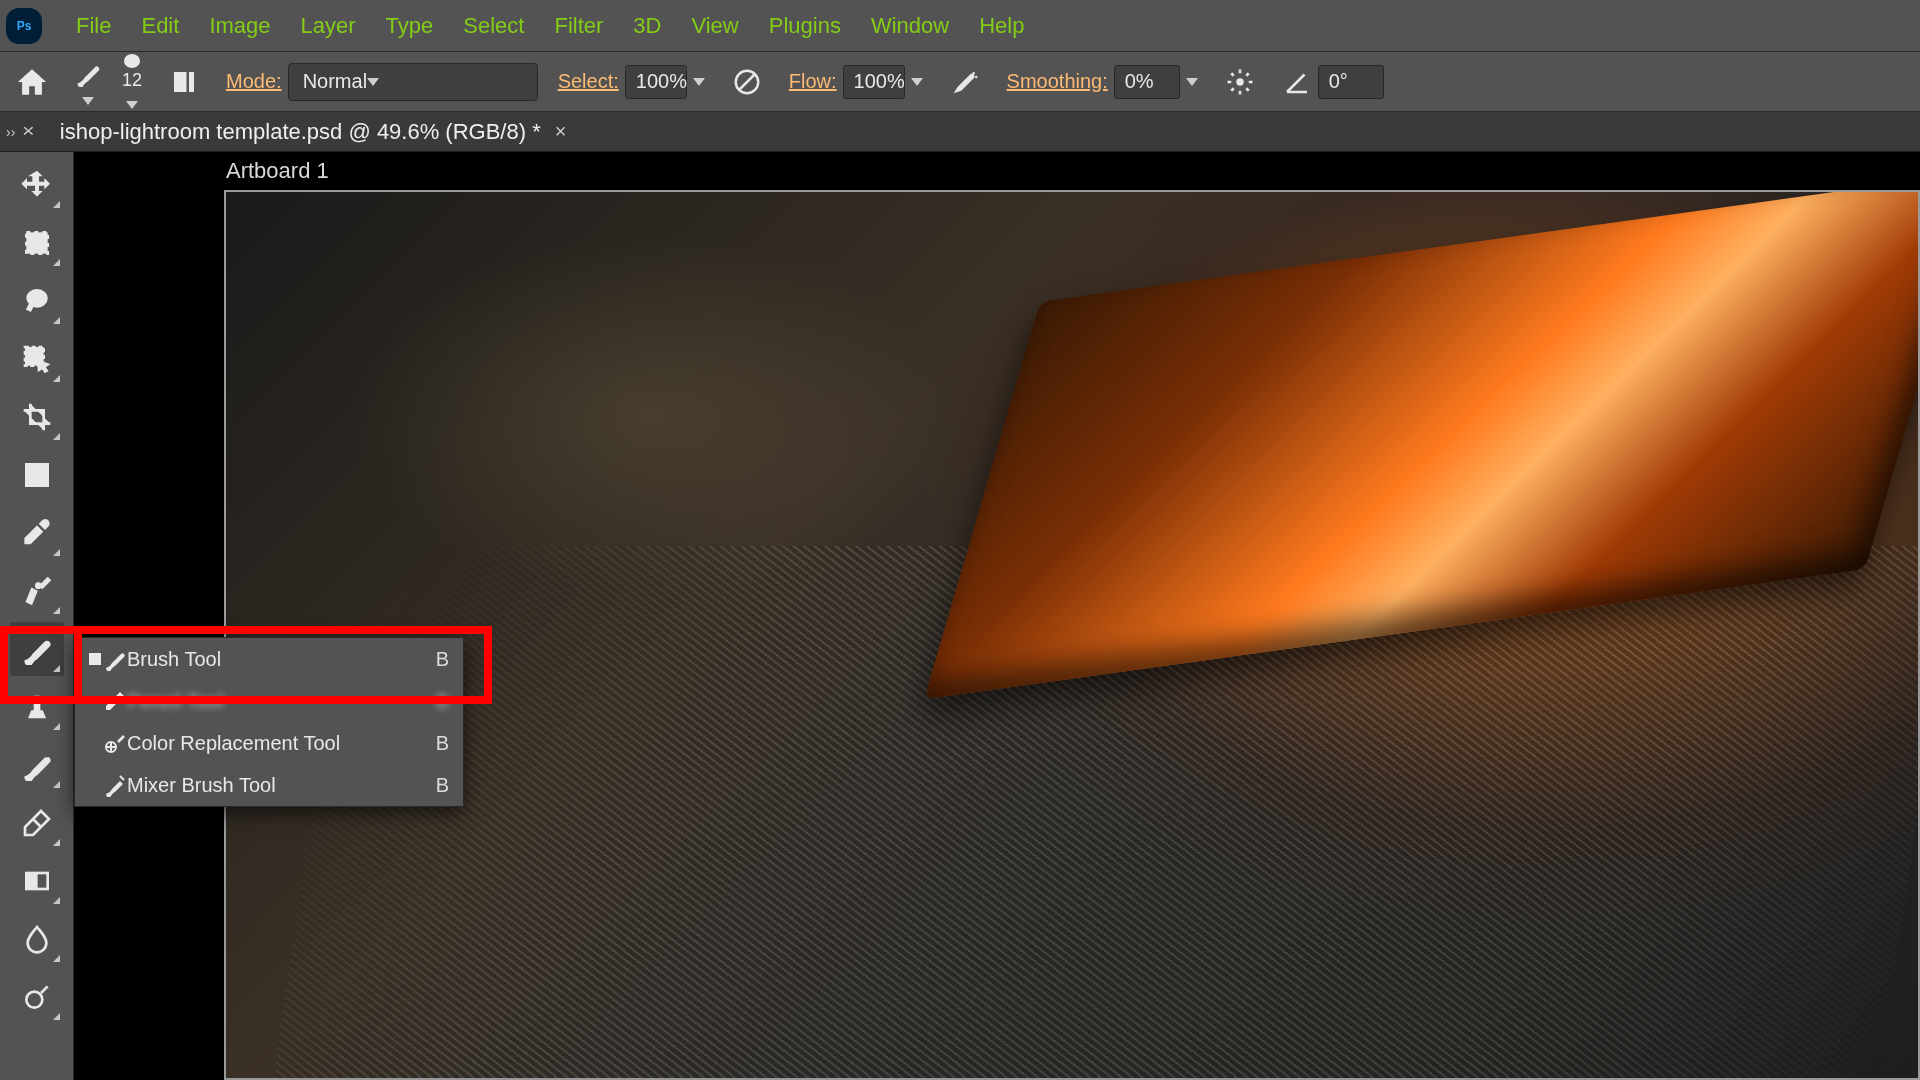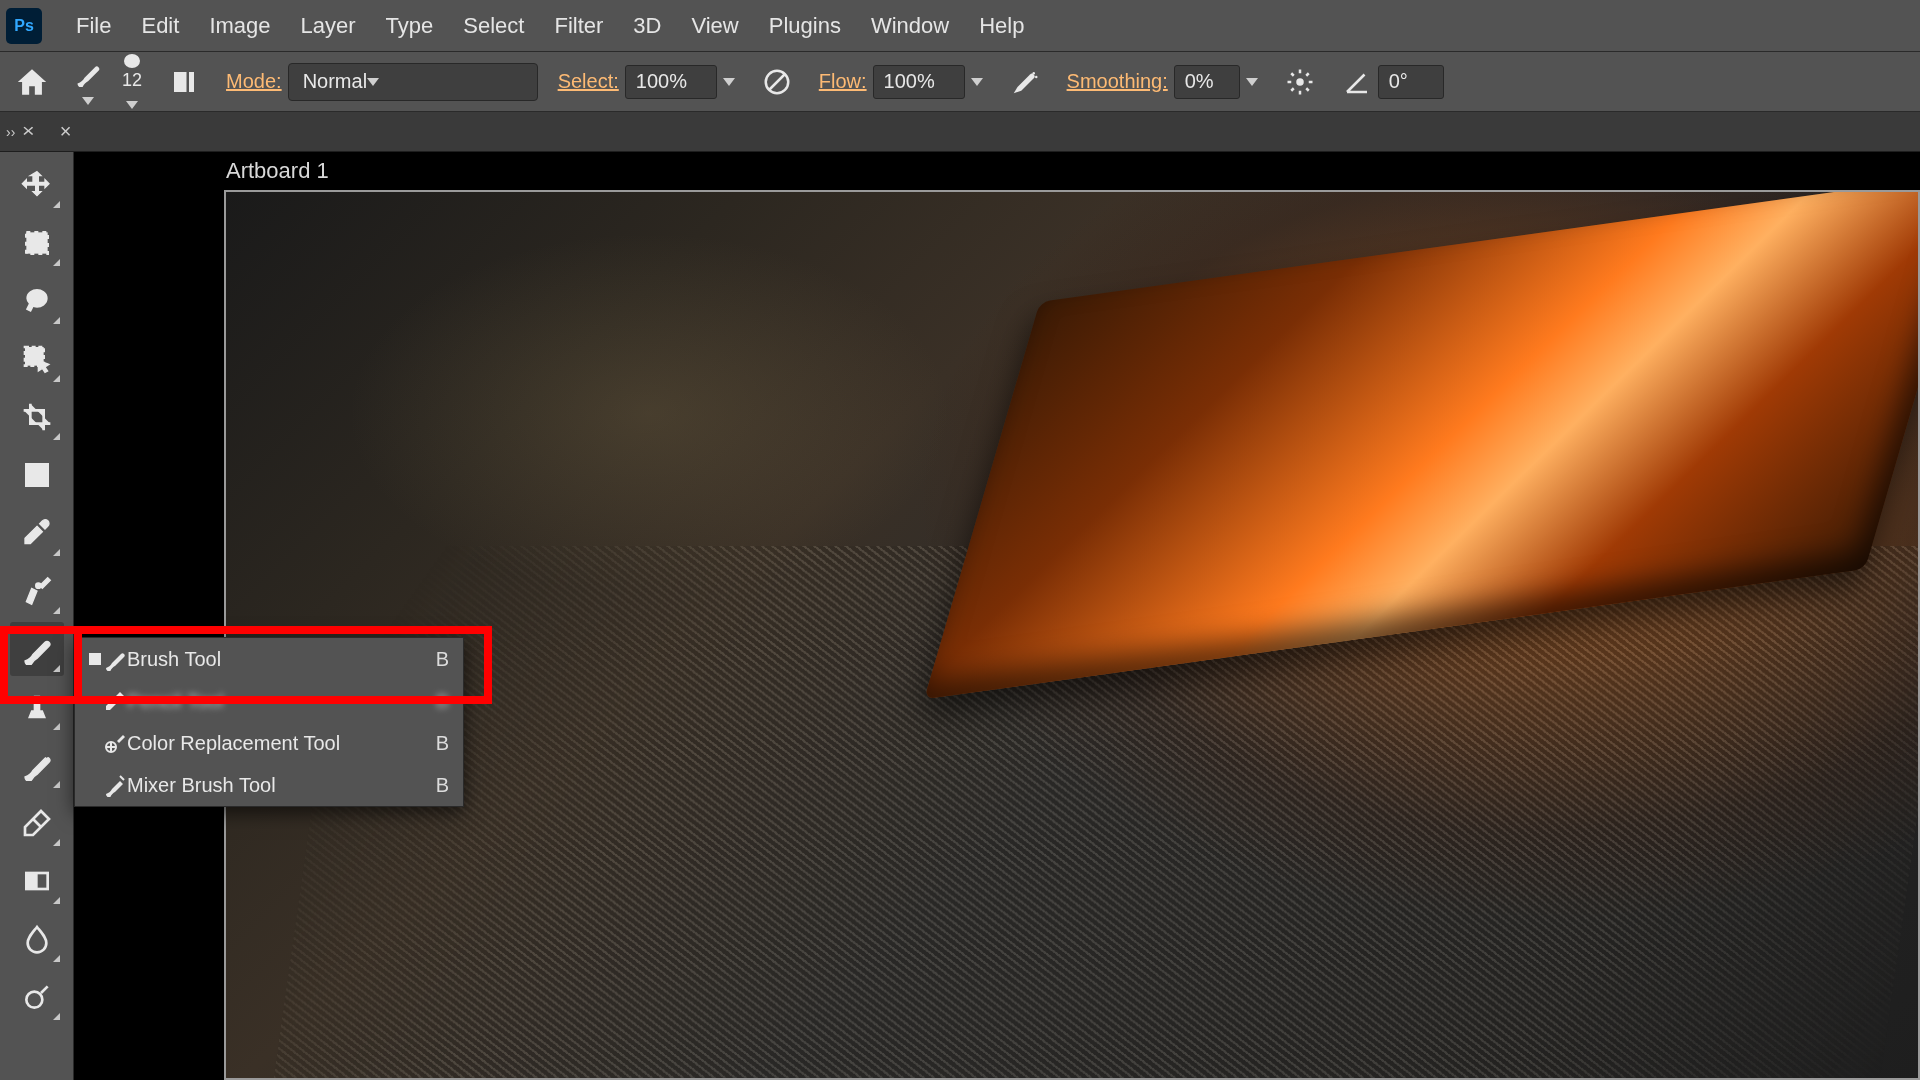--- a/index.html
+++ b/index.html
@@ -1,36 +1,36 @@
 <!DOCTYPE html>
 <html><head>
 <meta charset="utf-8">
 <style>
 * { margin: 0; padding: 0; box-sizing: border-box; font-family: -apple-system, "Segoe UI", Arial, sans-serif; }
 html, body { width: 1920px; height: 1080px; background: #323232; color: #e8e8e8; overflow: hidden; }
 
 
 .menubar { height: 52px; background: #535353; display: flex; align-items: center; padding-left: 6px; gap: 2px; border-bottom: 1px solid #2a2a2a; }
-.ps-logo { width: 36px; height: 36px; background: #001e36; color: #31a8ff; font-weight: 700; font-size: 16px; display: flex; align-items: center; justify-content: center; border-radius: 5px; margin-right: 18px; }
-.menu-item { padding: 6px 14px; font-size: 22px; color: #e5e5e5; cursor: pointer; }
+.ps-logo { width: 36px; height: 36px; background: #001e36; color: #31a8ff; font-weight: 700; font-size: 12px; display: flex; align-items: center; justify-content: center; border-radius: 13px; margin-right: 18px; }
+.menu-item { padding: 6px 14px; font-size: 22px; color: #84cc16; cursor: pointer; }
 
 
 .optsbar { height: 60px; background: #535353; display: flex; align-items: center; padding: 0 10px; gap: 20px; border-bottom: 1px solid #2a2a2a; }
 .opts-btn { width: 44px; height: 44px; display: flex; align-items: center; justify-content: center; border-radius: 4px; }
 .home-icon svg { width: 34px; height: 34px; fill: #e8e8e8; }
 .brush-preset { display: flex; align-items: center; gap: 10px; flex-direction: column; }
 .brush-sample { width: 28px; height: 28px; fill:#e8e8e8;}
 .chev { width: 0; height: 0; border-left: 6px solid transparent; border-right: 6px solid transparent; border-top: 8px solid #cfcfcf; }
 .brush-shape-col { display:flex; flex-direction:column; align-items:center; gap:2px; }
 .brush-shape-dot { width: 16px; height: 14px; background:#e8e8e8; border-radius:50% 50% 50% 50% / 50% 50% 50% 50%; }
 .brush-num { font-size:18px; color:#e8e8e8;}
 .panel-icon { width:30px;height:30px;fill:#e8e8e8;}
 .opt-label { font-size:20px; color:#fdba74;text-decoration:underline; }
 .opt-select { background:#3f3f3f; border:1px solid #282828; height:38px; min-width:250px; display:flex; align-items:center; padding:0 14px; font-size:20px; border-radius:4px;}
-.opt-field { background:#3f3f3f; border:1px solid #282828; height:34px; width:92px; display:flex; align-items:center; padding:0 10px; font-size:20px; border-radius:3px;}
+.opt-field { background:#3f3f3f; border:1px solid #282828; height:34px; width:62px; display:flex; align-items:center; padding:0 10px; font-size:20px; border-radius:3px;}
 .opt-field.narrow{width:66px;}
 .pair { display:flex; align-items:center; gap:6px; }
 
 
 .tabstrip { height: 40px; background:#3a3a3a; display:flex; align-items:center; padding-left:6px; border-bottom:1px solid #1e1e1e;}
 .tab-expand{font-size:14px;color:#ccc;margin-right:8px;}
 .tab-close-strip{color:#ccc;font-size:18px;margin-right:12px;transform:scaleX(1.2);}
 .doc-tab{display:flex;align-items:center;gap:14px;padding:0 14px;height:100%;font-size:22px;color:#eee;}
 .doc-tab .x{color:#ccc;font-size:20px;}
 
@@ -179,20 +179,21 @@
     <div class="opt-field narrow">
         <span>0°</span>
       </div>
   </div>
 </div>
 
 <div class="tabstrip">
   <span class="tab-expand">››</span>
   <span class="tab-close-strip">×</span>
   <div class="doc-tab">
+    <span>ishop-lightroom template.psd @ 49.6% (RGB/8) *</span>
     <span class="x">×</span>
   </div>
 </div>
 
 <div class="workspace">
 
   <div class="toolbar">
     <div class="tool">
         <svg viewBox="0 0 24 24">
           <path d="M12 2l3 3h-2v5h5V8l3 3-3 3v-2h-5v5h2l-3 3-3-3h2v-5H4v2l-3-3 3-3v2h5V5H7z"></path>

